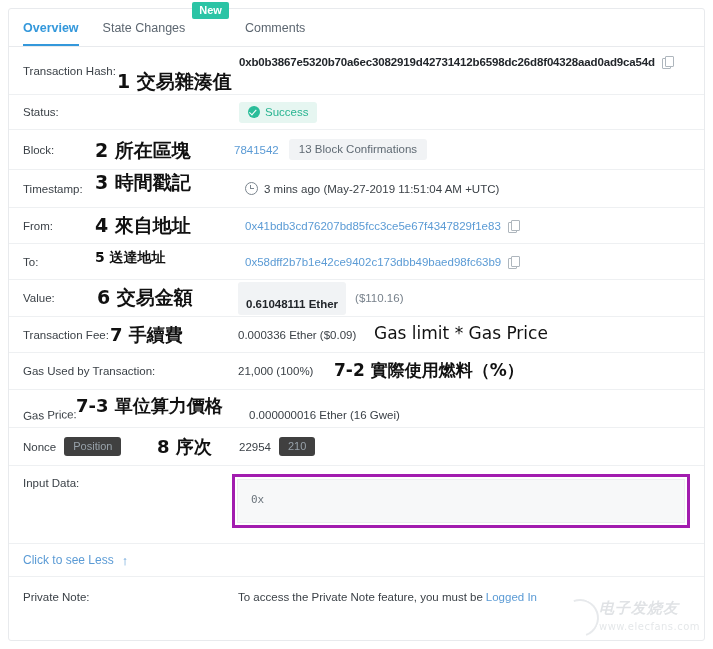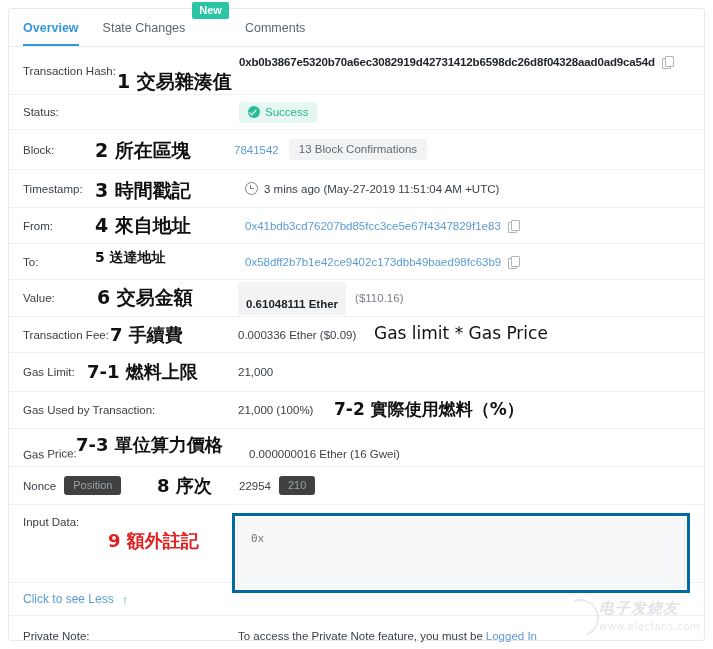--- a/index.html
+++ b/index.html
@@ -241,22 +241,22 @@
     pointer-events: none;
   }
   .anno.red { color: #e02020; font-weight: 700; }
 
   
   .inputdata-box {
     position: absolute;
     left: 223px;
     top: 8px;
     width: 458px;
-    height: 80px;
-    border: 3px solid #0369a1;
+    height: 54px;
+    border: 3px solid #a21caf;
     box-sizing: border-box;
     background: #fff;
   }
   .inputdata-inner {
     position: absolute;
     inset: 2px;
     background: #f7f8f9;
     border: 1px solid #eceef0;
     box-sizing: border-box;
   }
@@ -376,21 +376,21 @@
       </div>
 
       <div class="row" style="height:38px">
         <div class="row-inner">
           <span class="lbl">Timestamp:</span>
           <span class="val" style="left:222px">
             <span class="clock-ic"></span>
             <span>3 mins ago (May-27-2019 11:51:04 AM +UTC)</span>
           </span>
         </div>
-        <div class="anno" style="left:86px; top:8px; font-size:19px;">3 時間戳記</div>
+        <div class="anno" style="left:86px; top:0; font-size:19px;">3 時間戳記</div>
       </div>
 
       <div class="row" style="height:36px">
         <div class="row-inner">
           <span class="lbl">From:</span>
           <span class="val" style="left:222px">
             <a class="link">0x41bdb3cd76207bd85fcc3ce5e67f4347829f1e83</a>
             <span class="copy-ic"></span>
           </span>
         </div>
@@ -423,29 +423,20 @@
         <div class="row-inner">
           <span class="lbl">Transaction Fee:</span>
           <span class="val" style="left:215px">
             <span>0.000336 Ether ($0.09)</span>
           </span>
         </div>
         <div class="anno" style="left:101px; top:6px; font-size:18px;">7 手續費</div>
         <div class="anno" style="left:365px; top:6px; font-size:17px; font-weight:500;">Gas limit * Gas Price</div>
       </div>
 
-      <div class="row" style="height:39px">
-        <div class="row-inner">
-          <span class="lbl">Gas Limit:</span>
-          <span class="val" style="left:215px">
-            <span>21,000</span>
-          </span>
-        </div>
-        <div class="anno" style="left:78px; top:7px; font-size:18px;">7-1 燃料上限</div>
-      </div>
 
       <div class="row" style="height:37px">
         <div class="row-inner">
           <span class="lbl">Gas Used by Transaction:</span>
           <span class="val" style="left:215px">
             <span>21,000 (100%)</span>
           </span>
         </div>
         <div class="anno" style="left:325px; top:6px; font-size:17px;">7-2 實際使用燃料（%）</div>
       </div>
@@ -469,21 +460,20 @@
             <span class="pill-faint">210</span>
           </span>
         </div>
         <div class="anno" style="left:148px; top:7px; font-size:18px;">8 序次</div>
       </div>
 
       <div class="row" style="height:78px">
         <div class="row-inner" style="align-items:flex-start">
           <span class="lbl" style="margin-top:11px">Input Data:</span>
         </div>
-        <div class="anno red" style="left:99px; top:24px; font-size:18px;">9 額外註記</div>
         <div class="inputdata-box">
           <div class="inputdata-inner">
             <span class="inputdata-text">0x</span>
           </div>
         </div>
       </div>
 
       <div class="row" style="height:33px">
         <div class="row-inner">
           <span class="seeless">

